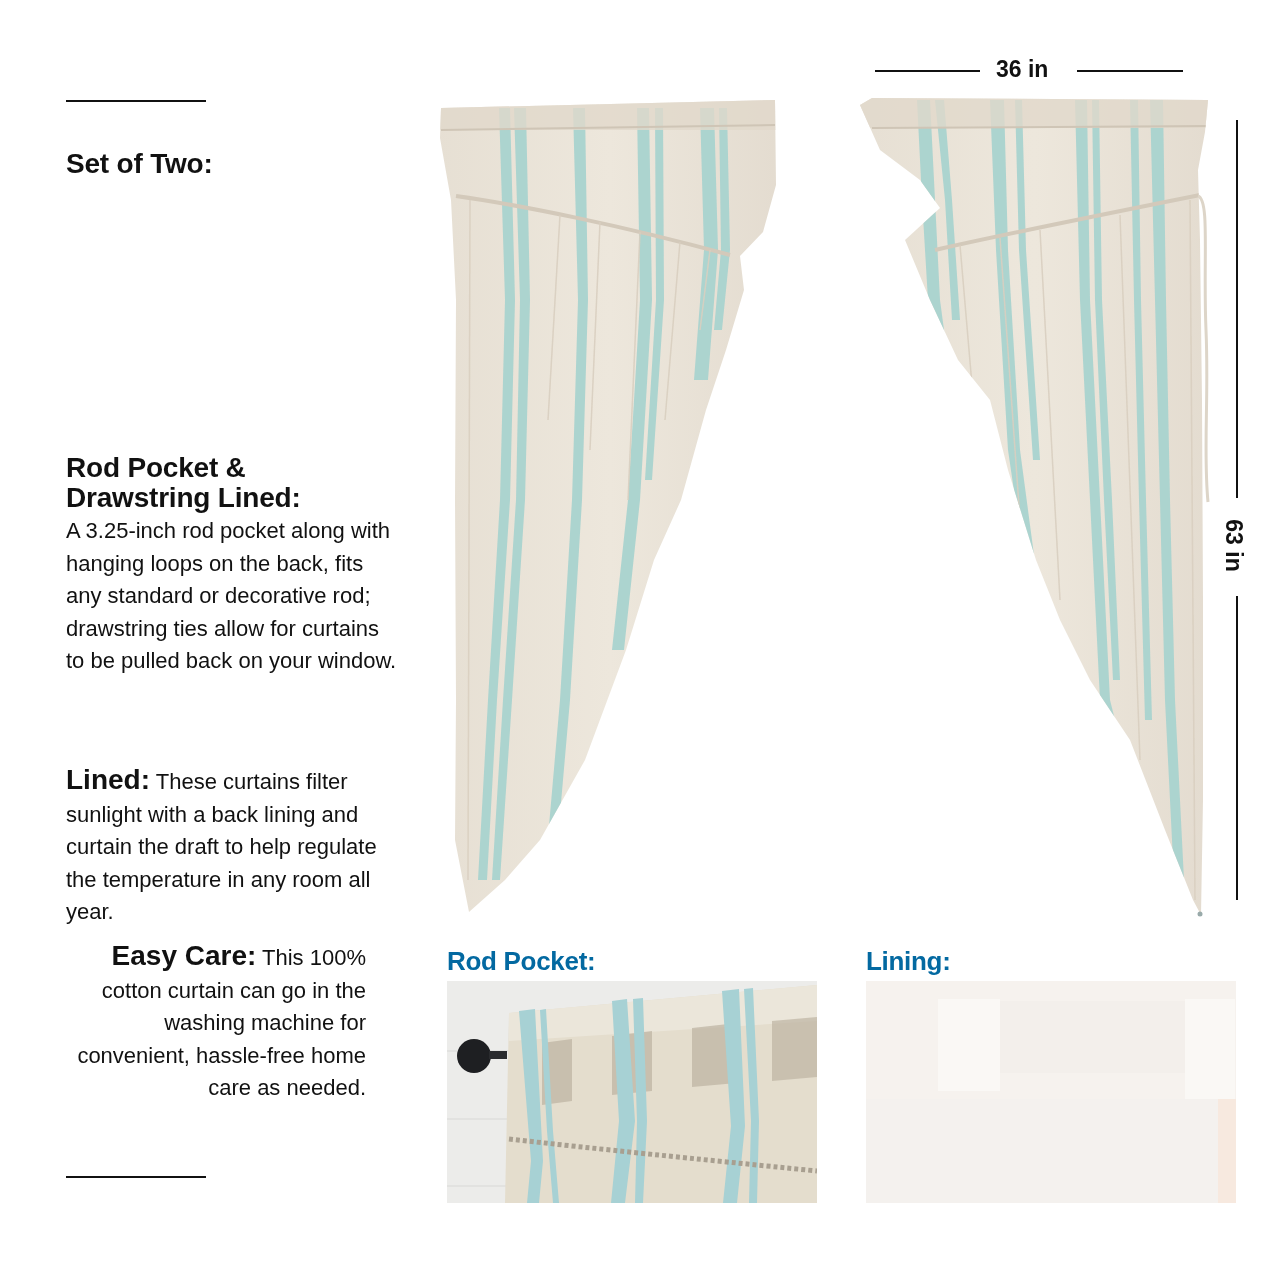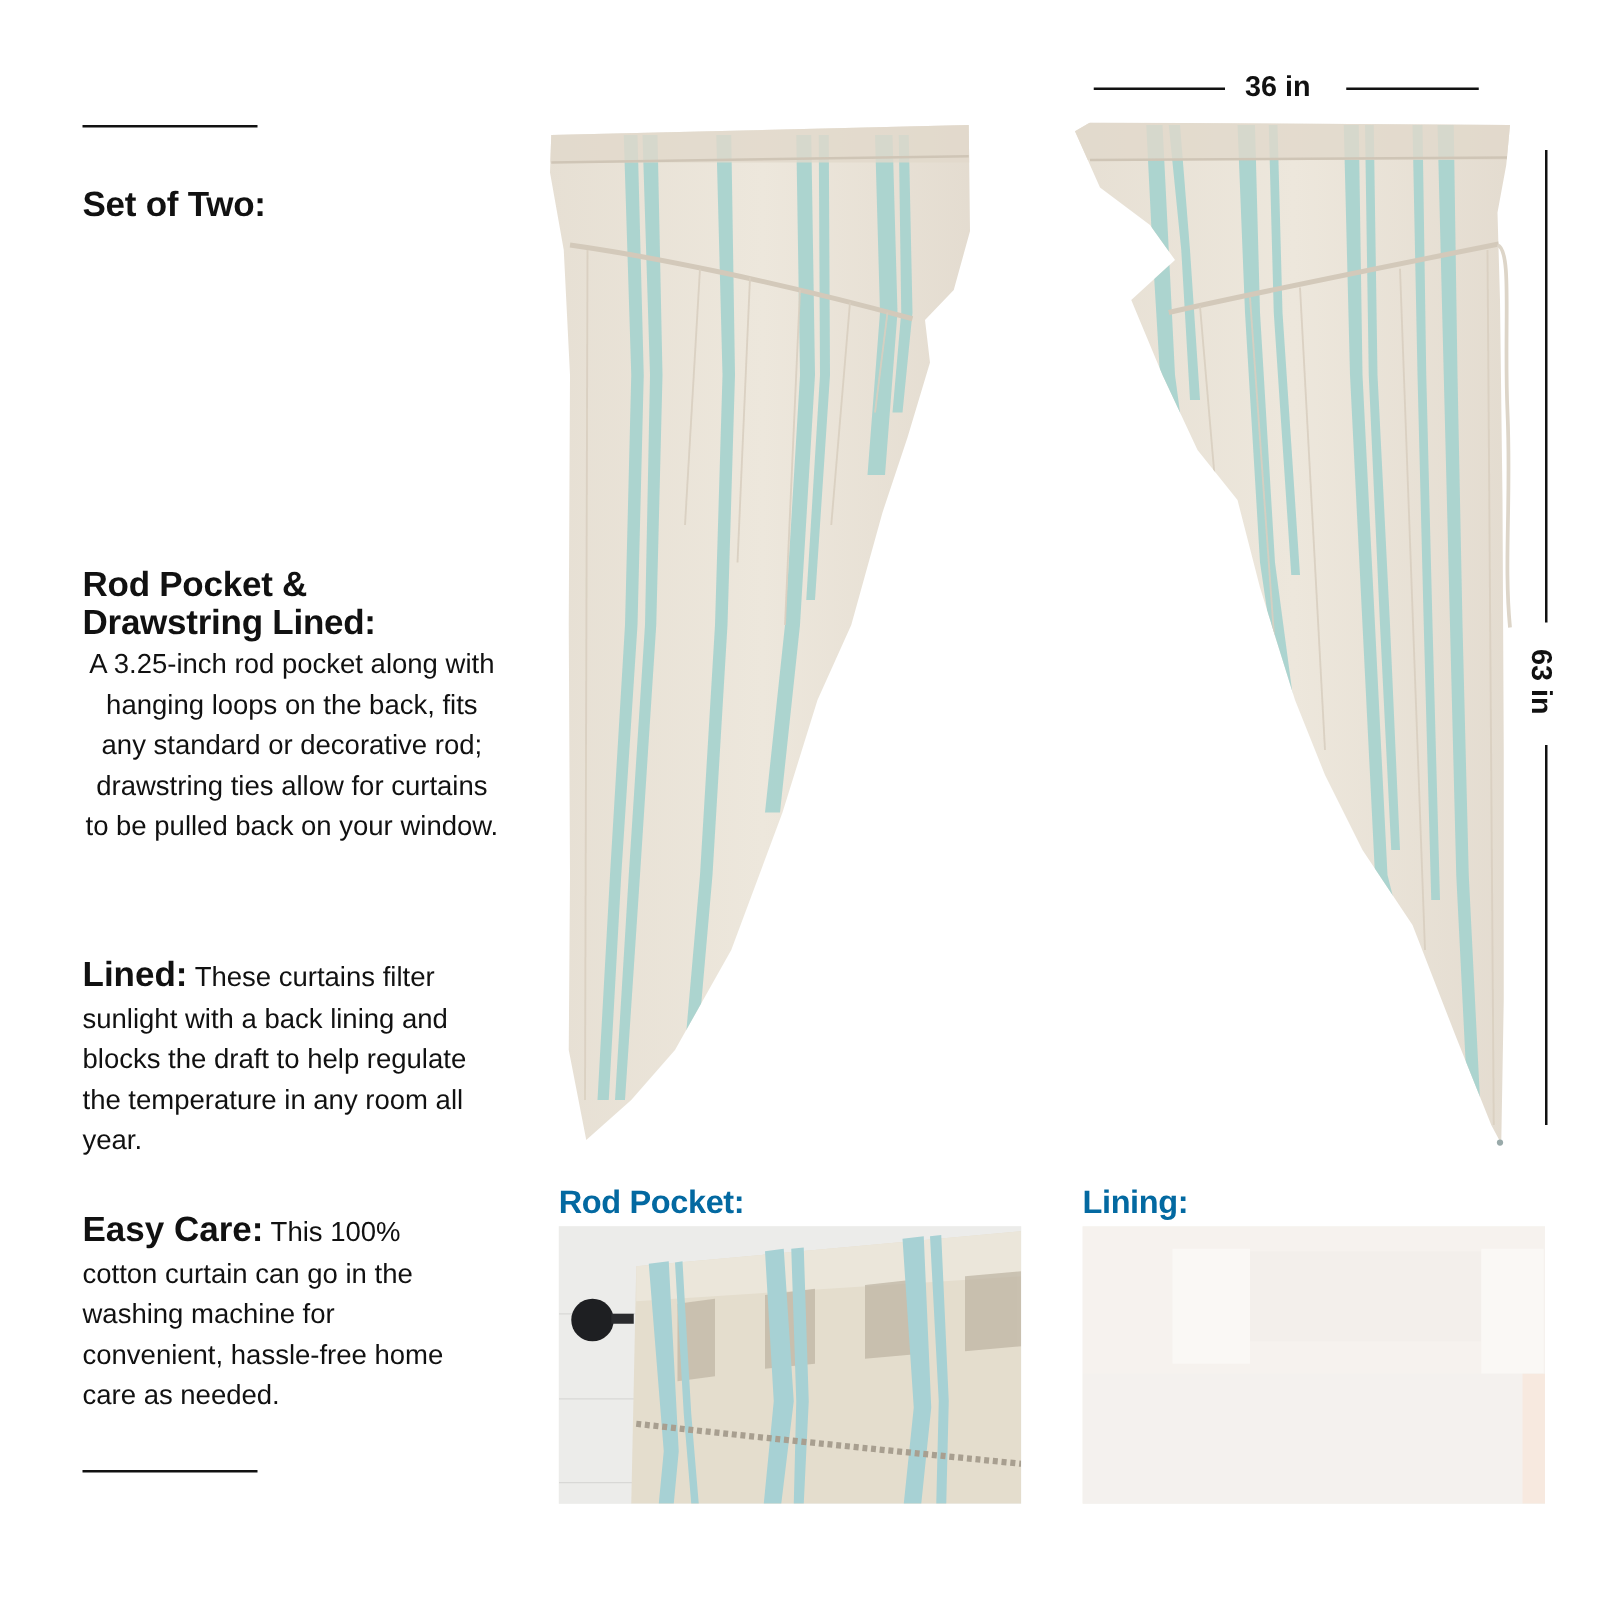--- a/index.html
+++ b/index.html
@@ -27,32 +27,32 @@
 
 <div class="rule" style="left:66px; top:100px; width:140px;"></div>
 
 <div class="copy" style="top:150px;">
   <h2>Set of Two:</h2>
 </div>
 
 <div class="copy" style="top:454px;">
   <h2>Rod Pocket &amp;</h2>
   <h2 style="margin-top:2px;">Drawstring Lined:</h2>
-  <p style="margin-top:3px; width:335px;text-align:center;">A 3.25-inch rod pocket along with hanging loops on the back, fits any standard or decorative rod; drawstring ties allow for curtains to be pulled back on your window.</p>
+  <p style="margin-top:3px; width:335px;">A 3.25-inch rod pocket along with hanging loops on the back, fits any standard or decorative rod; drawstring ties allow for curtains to be pulled back on your window.</p>
 </div>
 
 <div class="copy" style="top:764px;">
   <p style="width:340px;">
     <span class="inline-head">Lined:</span>
     <span>These curtains filter</span>
-    <span>sunlight with a back lining and blocks the draft to help regulate the temperature in any room all year.</span>
+    <span>sunlight with a back lining and curtain the draft to help regulate the temperature in any room all year.</span>
   </p>
 </div>
 
-<div class="copy" style="top:968px;">
+<div class="copy" style="top:940px;text-align:right;">
   <p style="width:300px;">
     <span class="inline-head">Easy Care:</span>
     <span>This 100%</span>
     <span>cotton curtain can go in the washing machine for convenient, hassle-free home care as needed.</span>
   </p>
 </div>
 
 <div class="rule" style="left:66px; top:1176px; width:140px;"></div>
 
 <div class="dim-line-h" style="left:875px; top:70px; width:105px;"></div>

